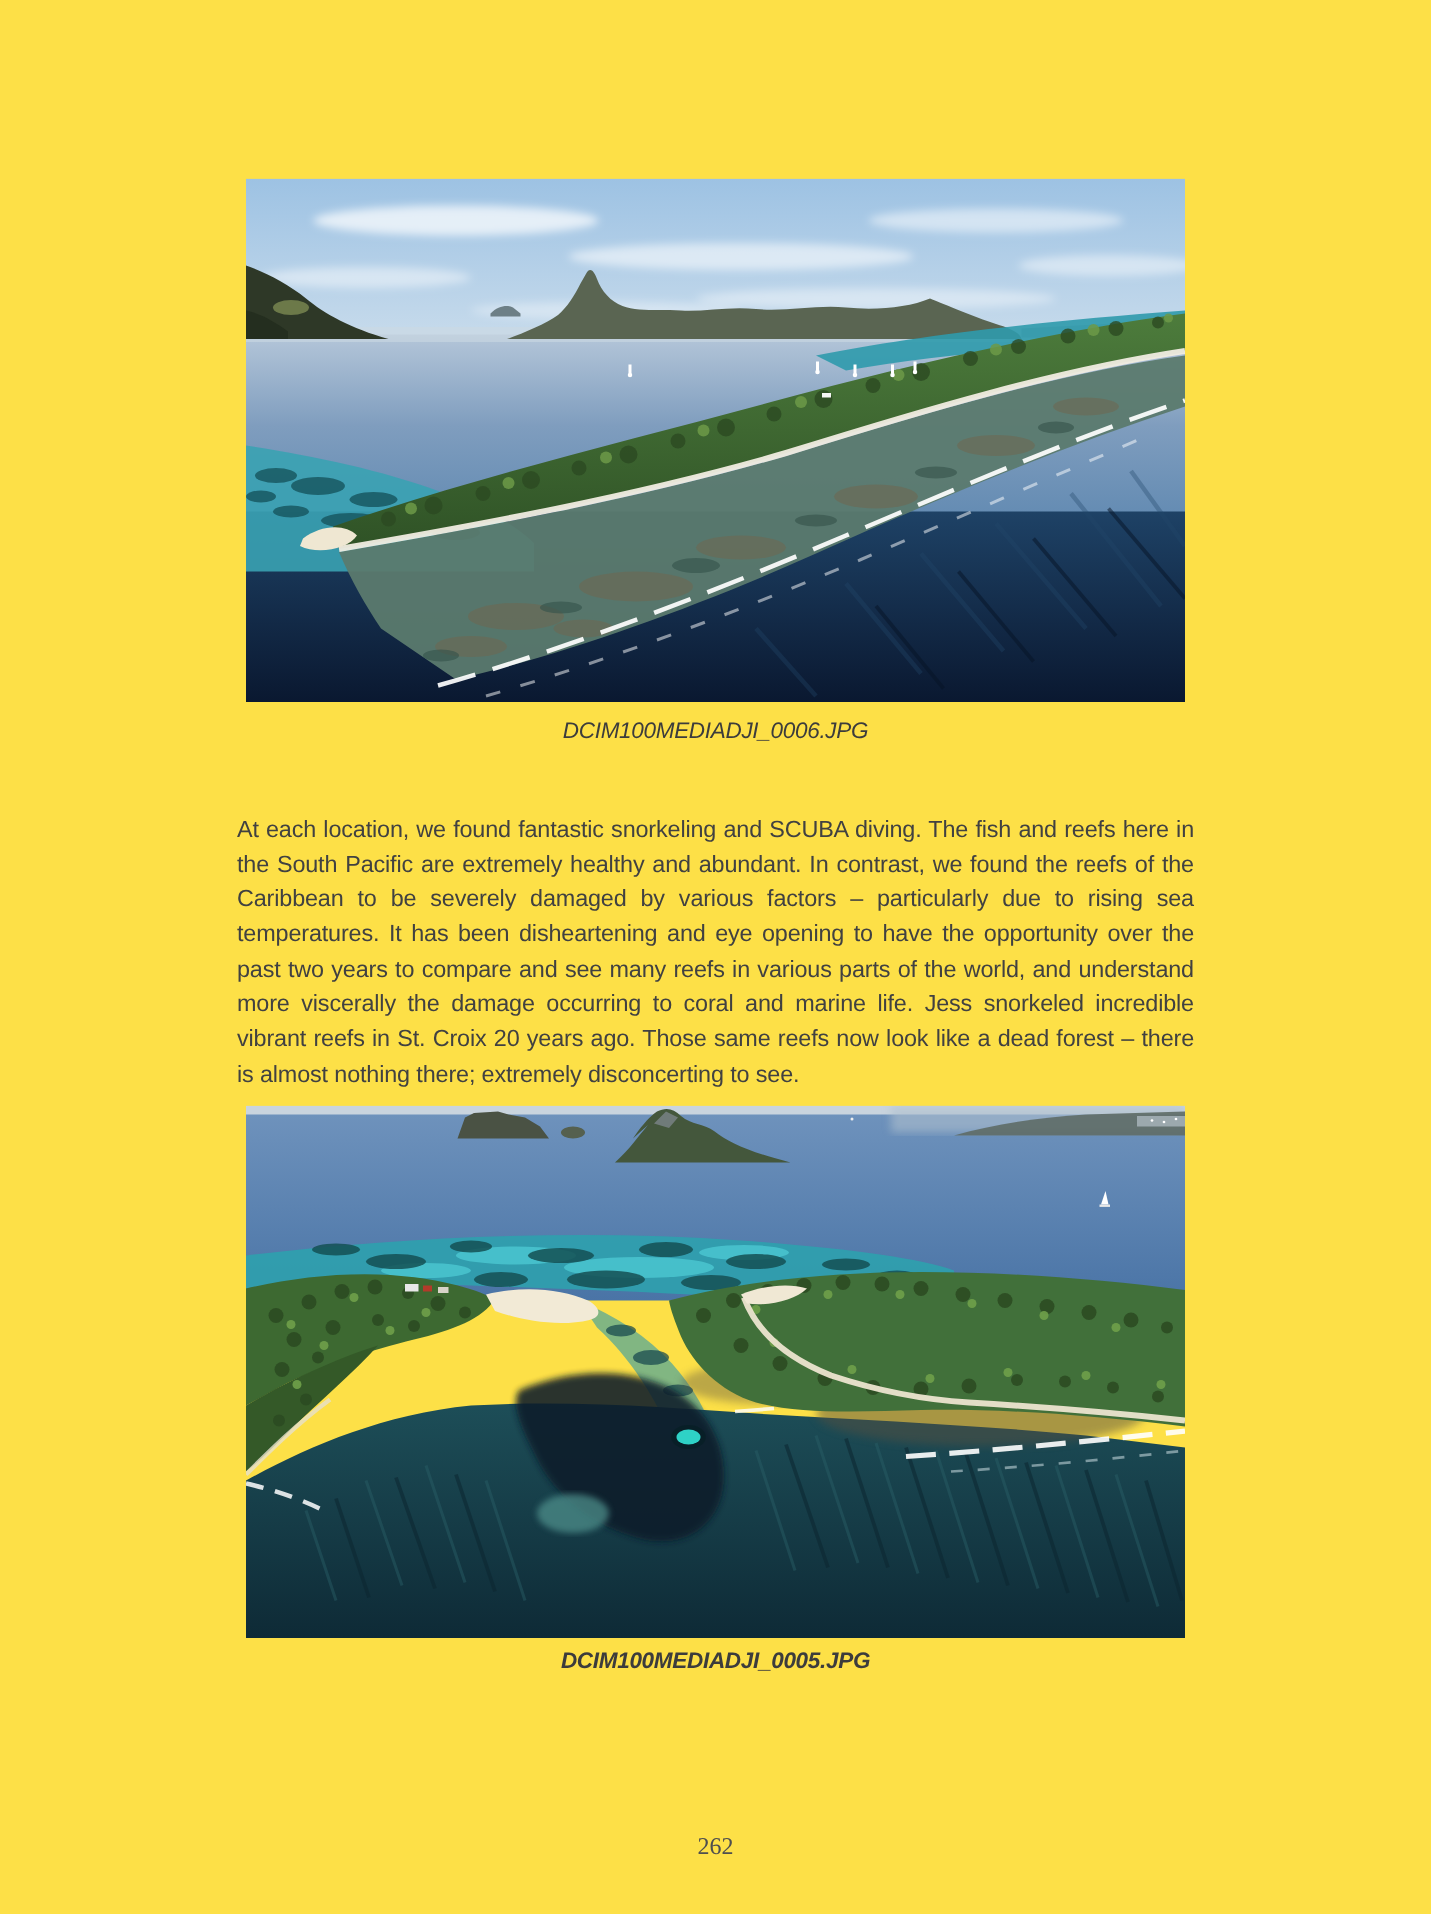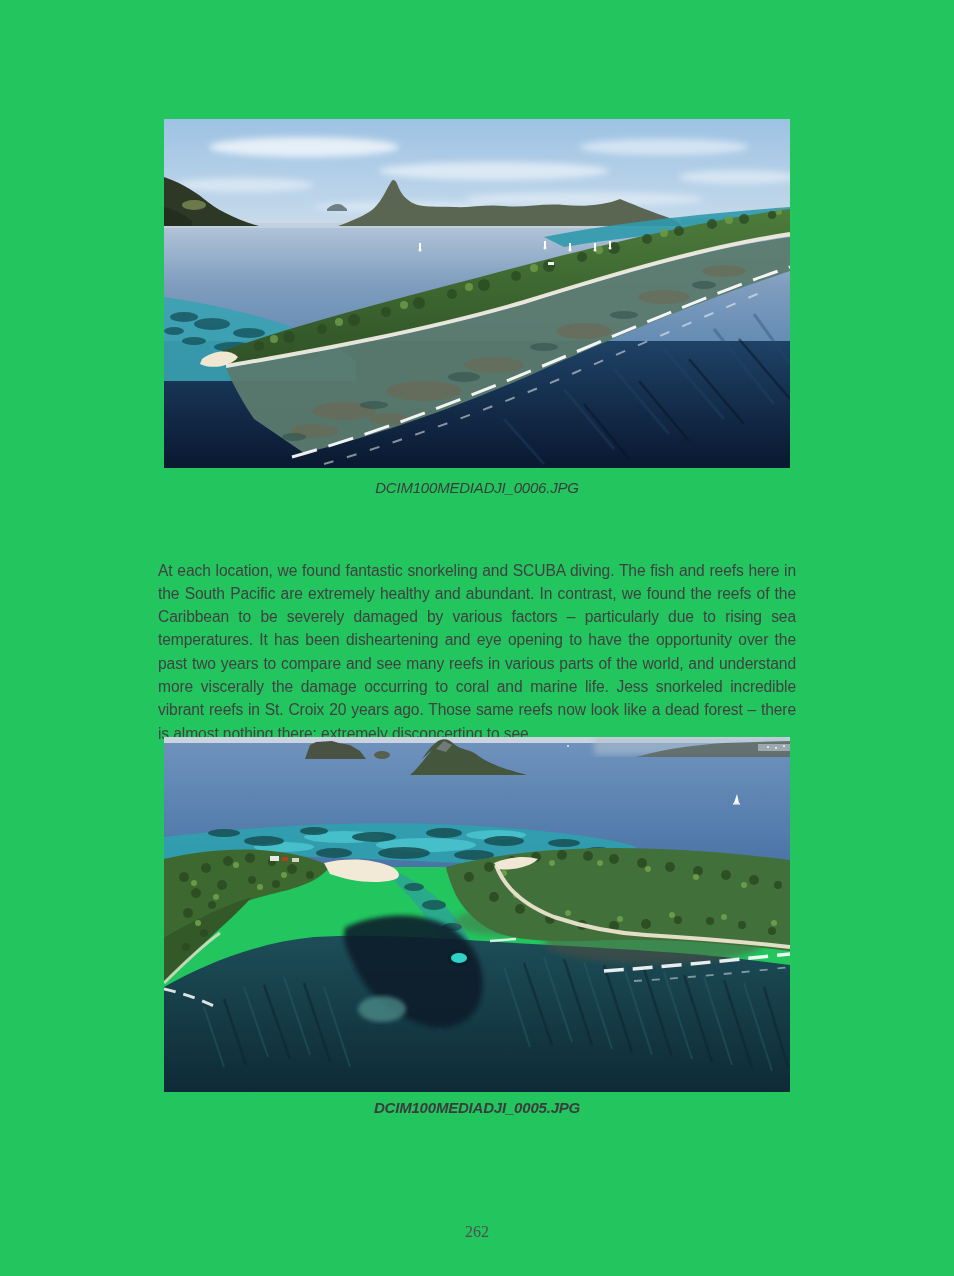--- a/index.html
+++ b/index.html
@@ -1,32 +1,32 @@
 <!DOCTYPE html>
 <html><head>
 <meta charset="utf-8">
 <style>
   html,body{margin:0;padding:0;}
   body{
     width:954px;height:1276px;position:relative;background:#ffffff;overflow:hidden;
     font-family:"Liberation Sans", sans-serif;
   }
-  .page{position:absolute;inset:0;background:#22c55e;}
+  .page{position:absolute;inset:0;background:#fde047;}
   .figure{position:absolute;left:164px;width:626px;overflow:hidden;}
   .figure svg{display:block;width:626px;height:100%;}
   #figure-1{top:119px;height:349px;}
   #figure-2{top:737px;height:355px;}
   .caption{
     position:absolute;left:164px;width:626px;text-align:center;
     font-style:italic;font-size:15px;color:#3c3c3c;letter-spacing:-0.2px;
   }
   #caption-1{top:479px;}
   #caption-2{top:1099px;font-weight:bold;}
   .body-paragraph{
-    position:absolute;left:158px;top:543px;width:638px;
+    position:absolute;left:158px;top:526px;width:638px;
     font-size:15.6px;line-height:23.3px;color:#414141;
     text-align:justify;letter-spacing:-0.1px;
   }
   .page-number{
     position:absolute;left:0;top:1223px;width:954px;text-align:center;
     font-family:"Liberation Serif", serif;font-size:16px;color:#4f4f4f;
   }
 </style>
 </head>
 <body>

